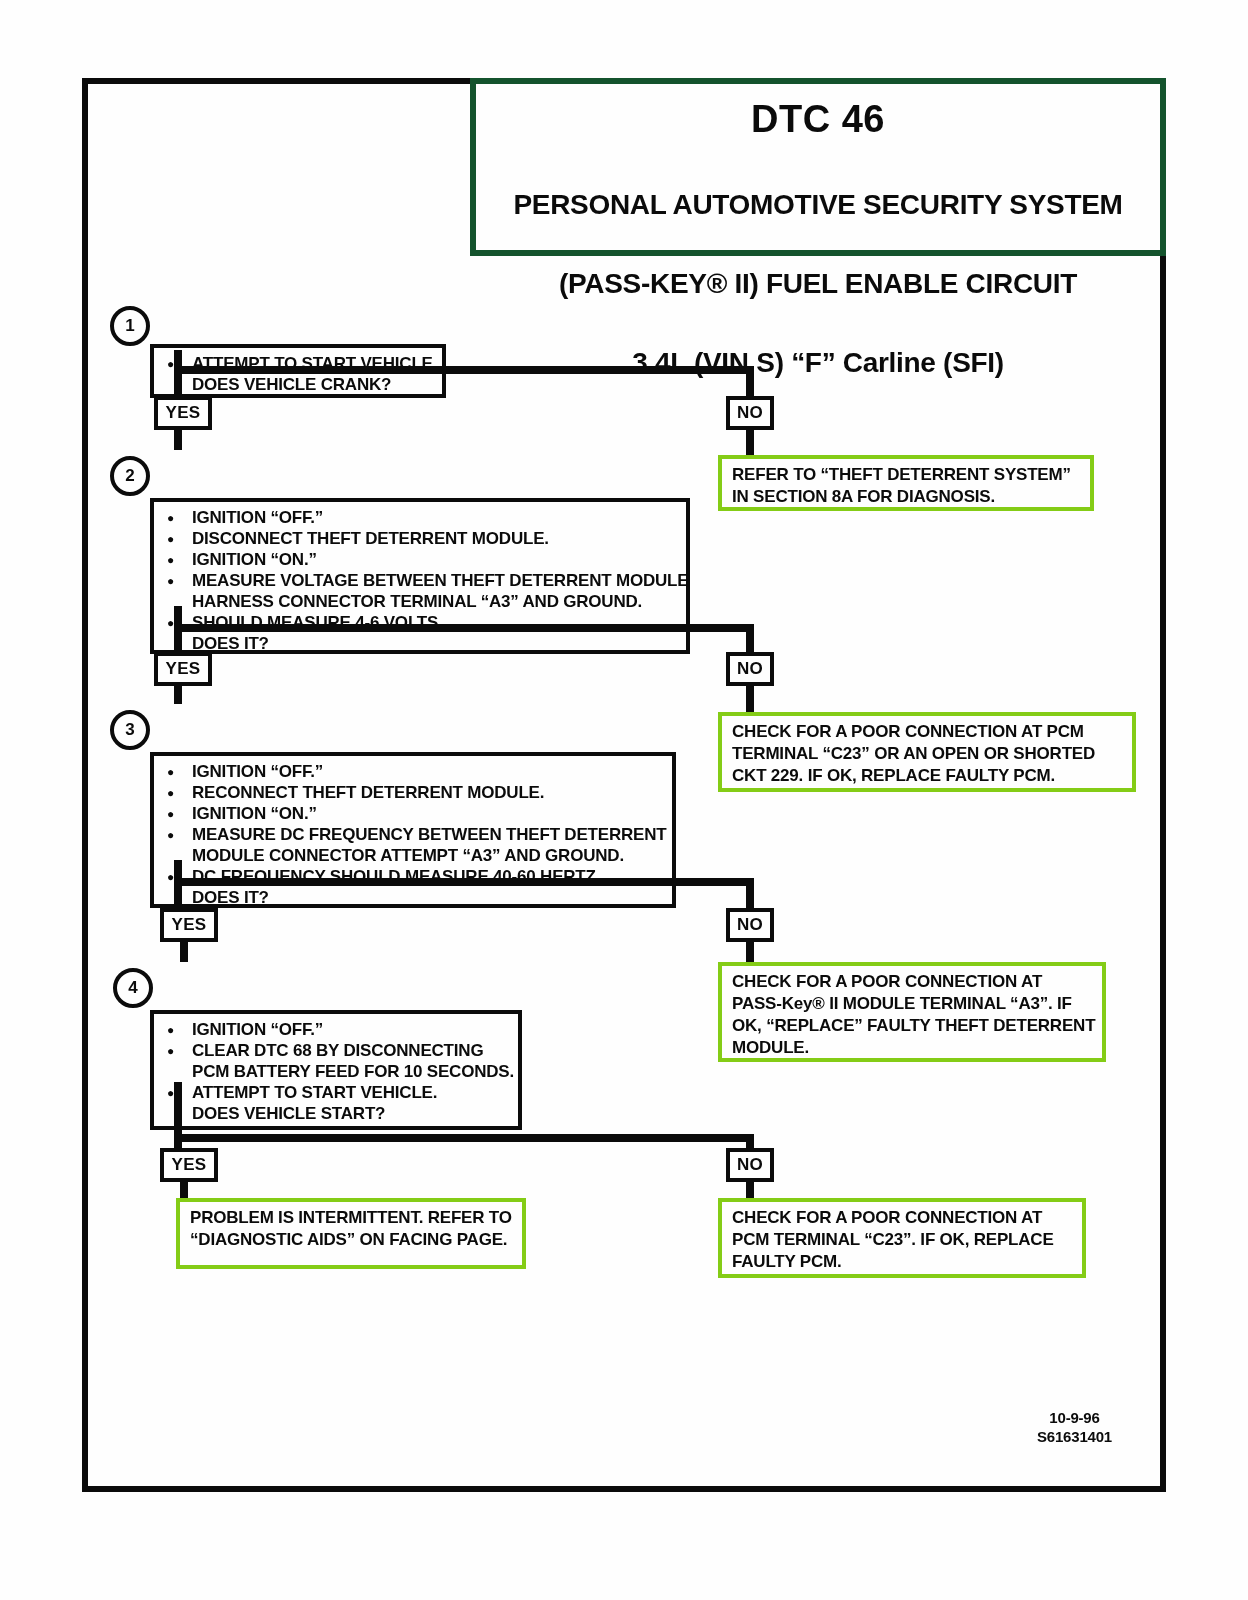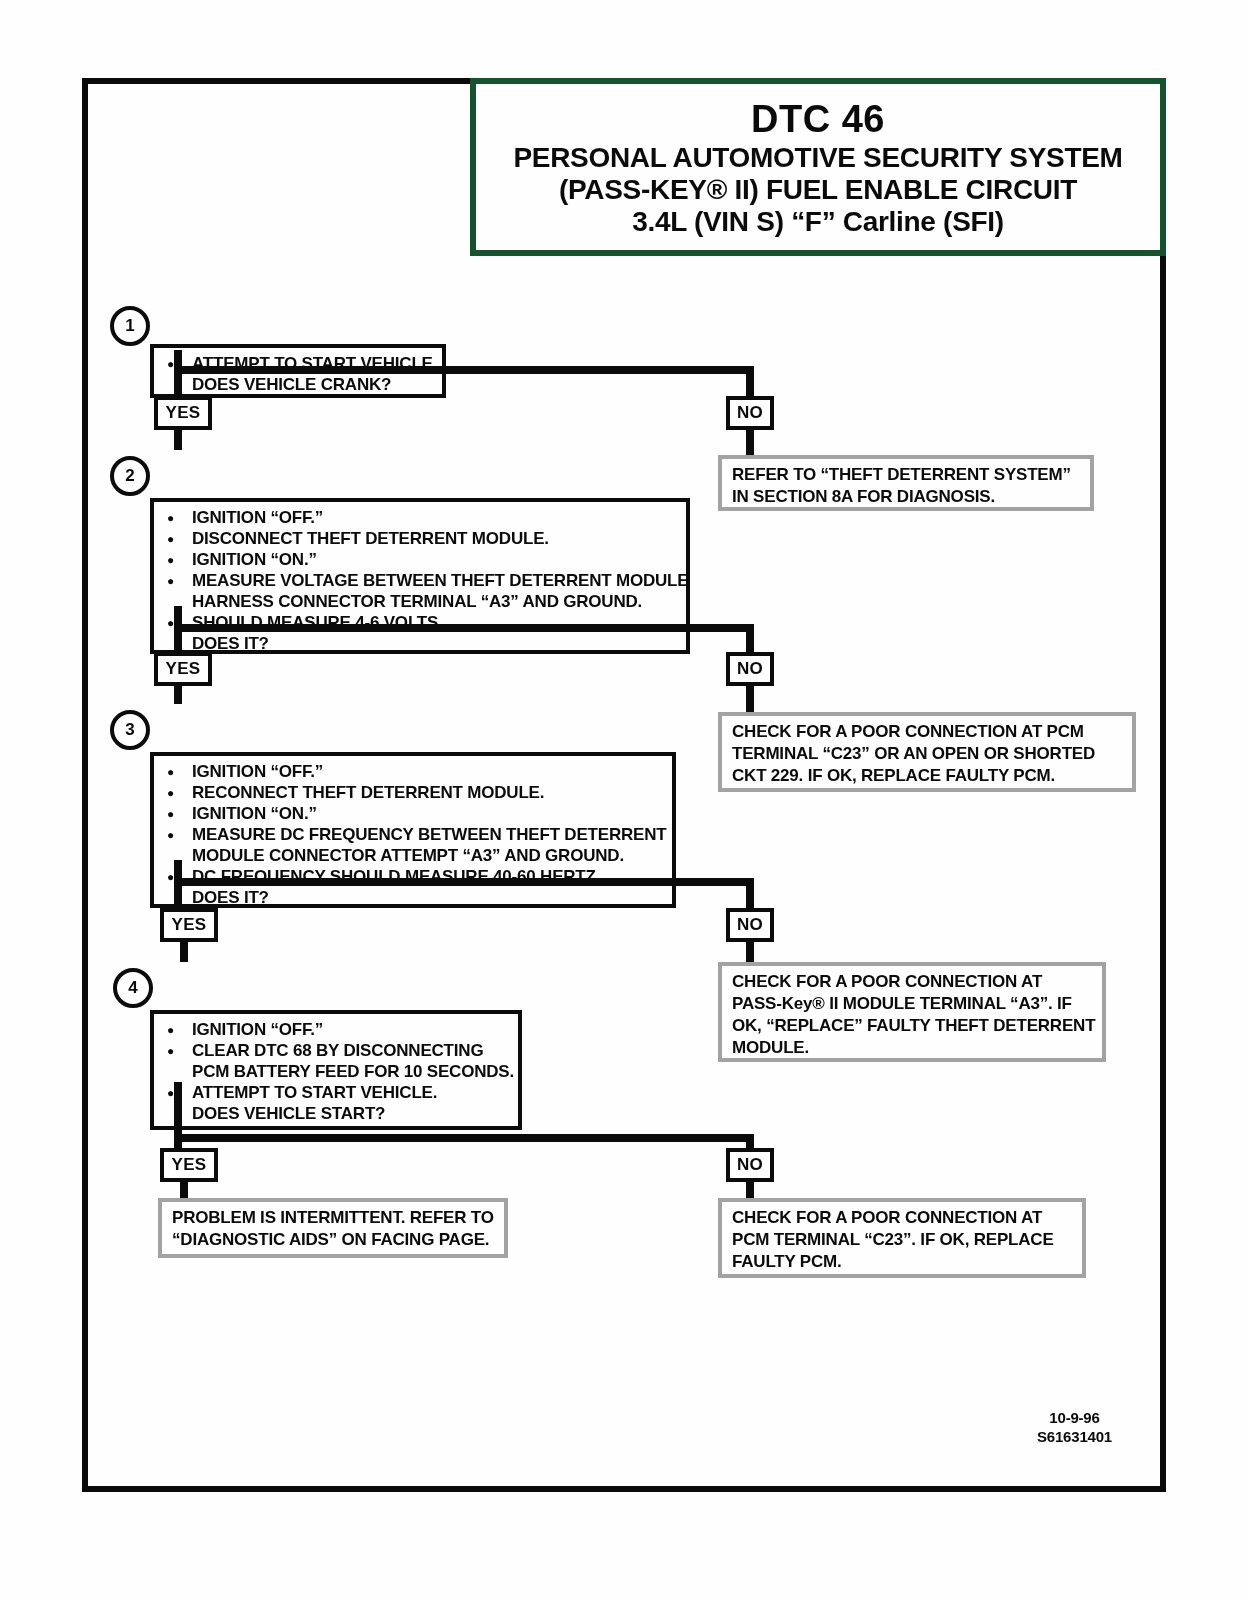--- a/index.html
+++ b/index.html
@@ -22,21 +22,21 @@
     left:470px;top:78px;width:684px;height:166px;
     border:6px solid #14532d;
     background:#fefefe;
     text-align:center;
   }
   .title-heading{
     font-size:38px;line-height:46px;margin-top:12px;
     letter-spacing:0.5px;
   }
   .title-sub{
-    font-size:28px;line-height:32px;letter-spacing:-0.3px;
+    font-size:28px;line-height:32px;letter-spacing:-0.3px;margin-top:47px;
   }
   .flow-box{
     position:absolute;
     border:4px solid #0b0b0b;
     background:#fefefe;
     padding:5px 4px 4px 0;
     box-sizing:border-box;
     margin-top:48px;
   }
   .step-line{
@@ -62,21 +62,21 @@
   .yn-box{
     position:absolute;
     border:4px solid #0b0b0b;
     background:#fefefe;
     display:flex;align-items:center;justify-content:center;
     font-size:17px;letter-spacing:0.3px;
     box-sizing:border-box;
   }
   .outcome-box{
     position:absolute;
-    border:4px solid #a3a3a3;
+    border:4px solid #84cc16;
     background:#fefefe;
     padding:5px 6px 4px 10px;
     box-sizing:border-box;
   }
   .outcome-line{
     font-size:17px;line-height:22px;
     letter-spacing:-0.2px;
     white-space:nowrap;
   }
   .vline{position:absolute;width:8px;background:#0b0b0b;}
@@ -191,21 +191,21 @@
   <div class="vline" style="left:174px;top:1082px;height:66px;"></div>
   <div class="hline" style="left:174px;top:1134px;width:580px;"></div>
   <div class="vline" style="left:746px;top:1134px;height:14px;"></div>
 
   <div class="yn-box" style="left:160px;top:1148px;width:58px;height:34px;">YES</div>
   <div class="yn-box" style="left:726px;top:1148px;width:48px;height:34px;">NO</div>
 
   <div class="vline" style="left:180px;top:1182px;height:16px;"></div>
   <div class="vline" style="left:746px;top:1182px;height:16px;"></div>
 
-  <div class="outcome-box" style="left:158px;top:1198px;width:350px;height:60px;">
+  <div class="outcome-box" style="left:176px;top:1198px;width:350px;height:71px;">
     <div class="outcome-line">PROBLEM IS INTERMITTENT.  REFER TO</div>
     <div class="outcome-line">“DIAGNOSTIC AIDS” ON FACING PAGE.</div>
   </div>
 
   <div class="outcome-box" style="left:718px;top:1198px;width:368px;height:80px;">
     <div class="outcome-line">CHECK FOR A POOR CONNECTION AT</div>
     <div class="outcome-line">PCM TERMINAL “C23”.  IF OK, REPLACE</div>
     <div class="outcome-line">FAULTY PCM.</div>
   </div>
 

